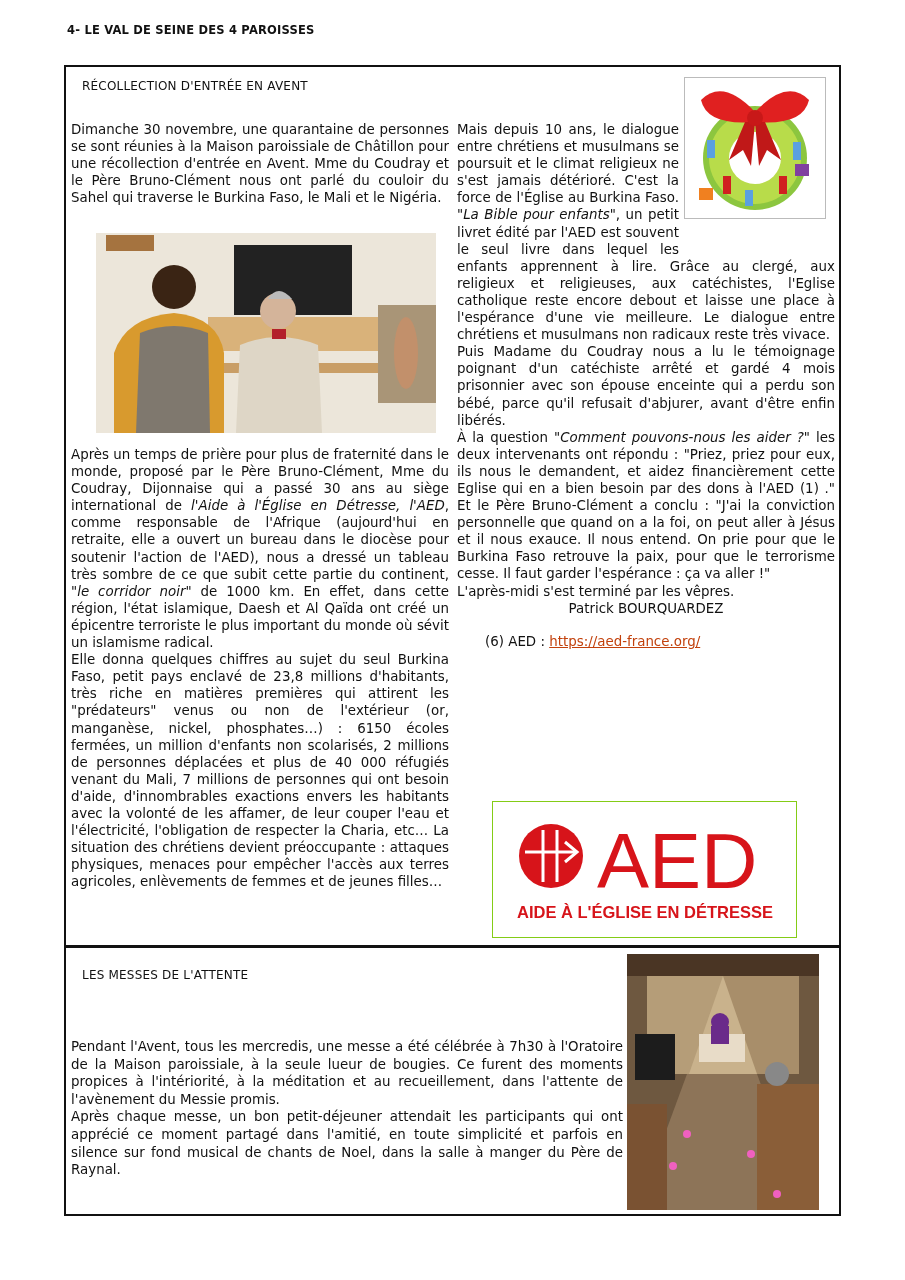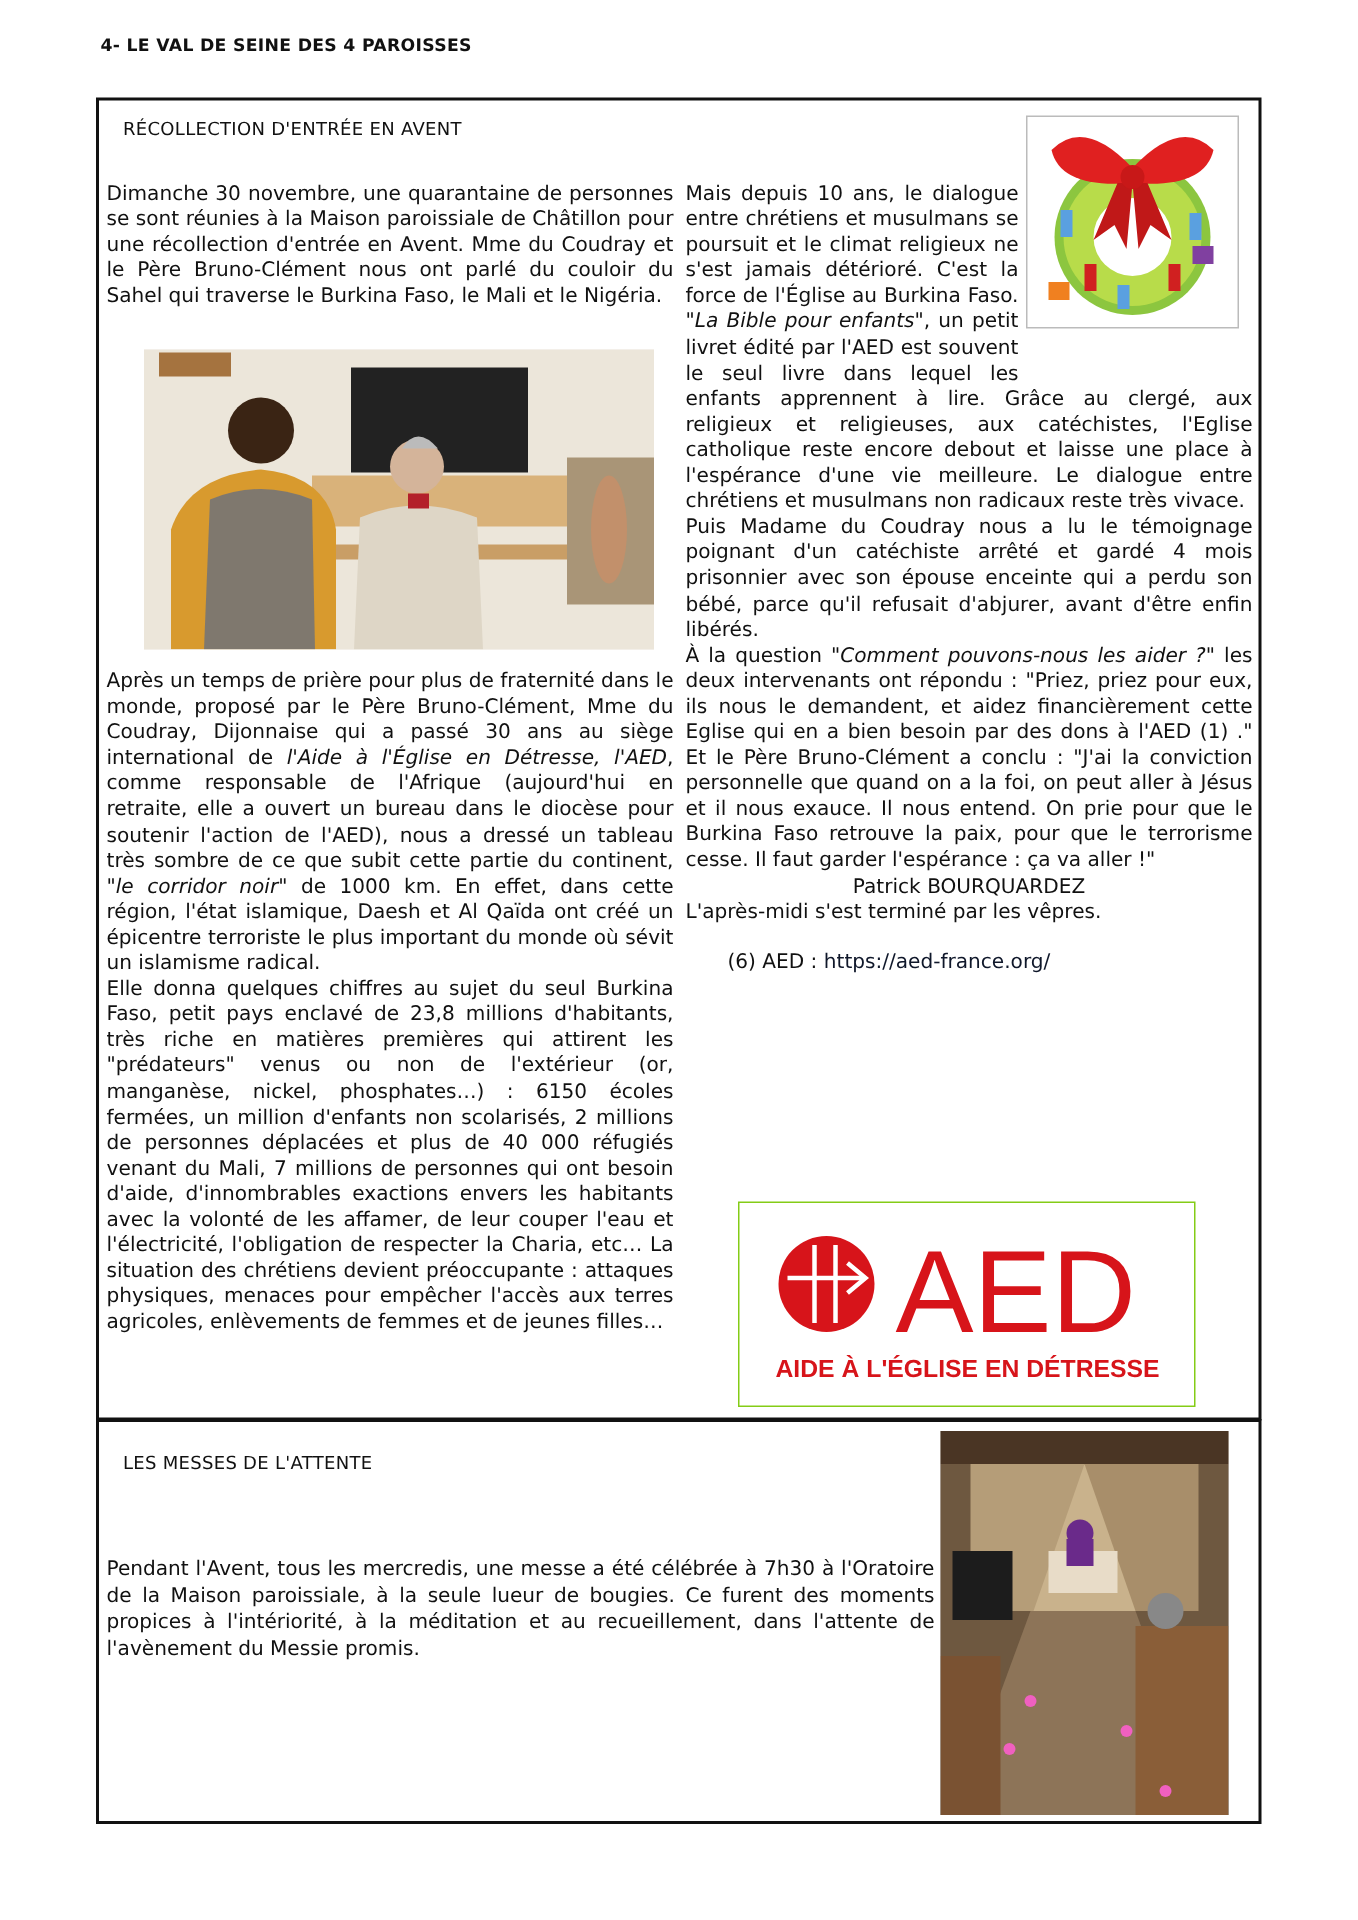--- a/index.html
+++ b/index.html
@@ -9,21 +9,21 @@
   #box1 { left:64px; top:65px; width:777px; height:882px; }
   #box2 { left:64px; top:946px; width:777px; height:270px; }
   .title { position:absolute; font-size:12px; font-weight:normal; letter-spacing:0.2px; }
   .txt { position:absolute; font-size:13.4px; line-height:17.1px; text-align:justify; }
   .txt p { margin:0; }
   .txt em { font-style:italic; }
   .wreath { position:absolute; left:684px; top:77px; width:140px; height:140px; border:1px solid #bbb; background:#fff; }
   .photo1 { position:absolute; left:96px; top:233px; width:340px; height:200px; background:#e9e3d8; overflow:hidden; }
   .photo2 { position:absolute; left:627px; top:954px; width:192px; height:256px; background:#5a4634; overflow:hidden; }
   .aed { position:absolute; left:492px; top:801px; width:303px; height:135px; border:1px solid #84cc16; background:#fff; }
-  .link { color:#0f172a; }
+  .link { color:#c2410c; text-decoration:underline; }
 </style>
 </head>
 <body>
 
 <div class="running-head">4- LE VAL DE SEINE DES 4 PAROISSES</div>
 
 <div class="box" id="box1"></div>
 <div class="title" style="left:82px;top:79px;">RÉCOLLECTION D'ENTRÉE EN AVENT</div>
 
 <div class="txt" style="left:71px;top:121px;width:378px;">
@@ -73,41 +73,42 @@
     <rect x="110" y="86" width="14" height="12" fill="#8040a0"></rect>
   </svg>
 </div>
 
 <div class="txt" style="left:457px;top:121px;width:222px;"></div>
 <div class="txt" style="left:457px;top:121px;width:378px;">
   <div style="float:right;width:156px;height:120px;"></div>
   <p><span>Mais depuis 10 ans, le dialogue entre chrétiens et musulmans se poursuit et le climat religieux ne s'est jamais détérioré. C'est la force de l'Église au Burkina Faso. </span><em>"La Bible pour enfants"</em><span>, un petit livret édité par l'AED est souvent le seul livre dans lequel les enfants apprennent à lire. Grâce au clergé, aux religieux et religieuses, aux catéchistes, l'Eglise catholique reste encore debout et laisse une place à l'espérance d'une vie meilleure. Le dialogue entre chrétiens et musulmans non radicaux reste très vivace.</span></p>
   <p>Puis Madame du Coudray nous a lu le témoignage poignant d'un catéchiste arrêté et gardé 4 mois prisonnier avec son épouse enceinte qui a perdu son bébé, parce qu'il refusait d'abjurer, avant d'être enfin libérés.</p>
   <p><span>À la question </span><em>"Comment pouvons-nous les aider ?"</em><span> les deux intervenants ont répondu : "Priez, priez pour eux, ils nous le demandent, et aidez financièrement cette Eglise qui en a bien besoin par des dons à l'AED (1) ." Et le Père Bruno-Clément a conclu : "J'ai la conviction personnelle que quand on a la foi, on peut aller à Jésus et il nous exauce. Il nous entend. On prie pour que le Burkina Faso retrouve la paix, pour que le terrorisme cesse. Il faut garder l'espérance : ça va aller !"</span></p>
+  <p>L'après-midi s'est terminé par les vêpres.</p>
   <p style="text-align:center;">Patrick BOURQUARDEZ</p>
-  <p>L'après-midi s'est terminé par les vêpres.</p>
   <p style="margin-top:16px;padding-left:28px;text-align:left;"><span>(6) AED : </span><span class="link">https://aed-france.org/</span></p>
 </div>
 
 <div class="aed">
   <svg width="303" height="135" viewBox="0 0 303 135">
     <circle cx="58" cy="54" r="32" fill="#d7141a"></circle>
     <line x1="50" y1="28" x2="50" y2="80" stroke="#fff" stroke-width="3"></line>
     <line x1="64" y1="28" x2="64" y2="80" stroke="#fff" stroke-width="3"></line>
     <line x1="32" y1="50" x2="82" y2="50" stroke="#fff" stroke-width="3"></line>
     <polyline points="72,40 84,50 72,60" fill="none" stroke="#fff" stroke-width="3"></polyline>
     <text x="104" y="86" font-family="Liberation Sans, sans-serif" font-size="78" fill="#d7141a">AED</text>
     <text x="24" y="116" font-family="Liberation Sans, sans-serif" font-size="16.5" font-weight="bold" fill="#d7141a">AIDE À L'ÉGLISE EN DÉTRESSE</text>
   </svg>
 </div>
 
 <div class="box" id="box2"></div>
 <div class="title" style="left:82px;top:968px;">LES MESSES DE L'ATTENTE</div>
 <div class="txt" style="left:71px;top:1038px;width:552px;line-height:17.6px;">
   <p>Pendant l'Avent, tous les mercredis, une messe a été célébrée à 7h30 à l'Oratoire de la Maison paroissiale, à la seule lueur de bougies. Ce furent des moments propices à l'intériorité, à la méditation et au recueillement, dans l'attente de l'avènement du Messie promis.</p>
+  <p>Après chaque messe, un bon petit-déjeuner attendait les participants qui ont apprécié ce moment partagé dans l'amitié, en toute simplicité et parfois en silence sur fond musical de chants de Noel, dans la salle à manger du Père de Raynal.</p>
 </div>
 
 <div class="photo2">
   <svg width="192" height="256" viewBox="0 0 192 256">
     <rect x="0" y="0" width="192" height="256" fill="#6e5840"></rect>
     <rect x="0" y="0" width="192" height="22" fill="#4a3524"></rect>
     <polygon points="20,22 96,22 96,120 20,120" fill="#b59d78"></polygon>
     <polygon points="96,22 172,22 172,120 96,120" fill="#a88e6a"></polygon>
     <polygon points="96,22 62,120 130,120" fill="#c9b28c"></polygon>
     <rect x="72" y="80" width="46" height="28" fill="#e8dcc8"></rect>

